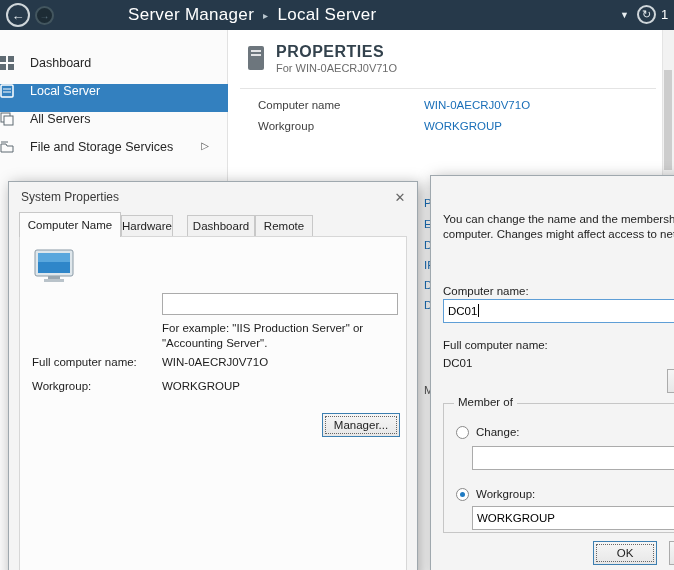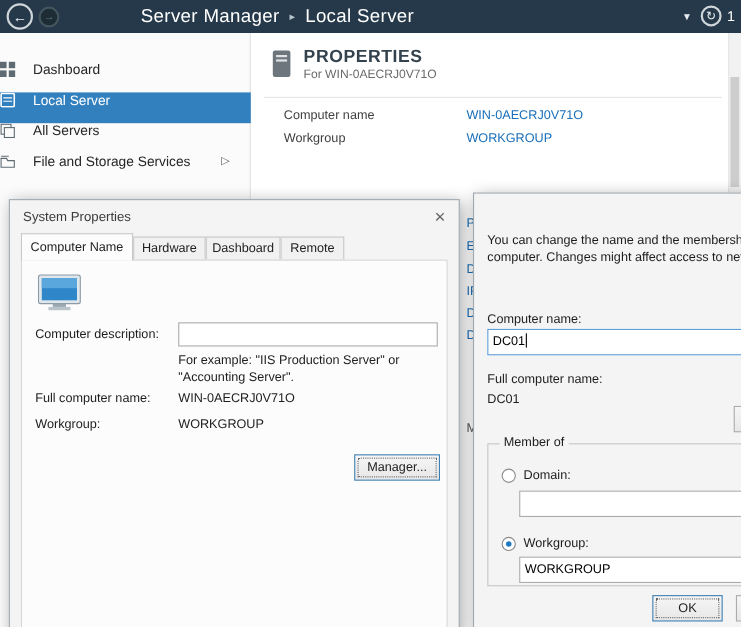--- a/index.html
+++ b/index.html
@@ -146,36 +146,35 @@
   <div class="frag-gray" style="left:424px;top:384px">M</div>
 
   <div class="sb-track"></div>
   <div class="sb-thumb"></div>
 
   <div class="dlg" style="left:8px;top:181px;width:410px;height:400px;z-index:10">
     <div class="dlg-title">System Properties</div>
     <div class="dlg-close">✕</div>
 
     <div class="tab active" style="left:10px;top:30px;width:102px;height:25px;line-height:24px">Computer Name</div>
-    <div class="tab" style="left:112px;top:33px;width:66px;height:22px;line-height:21px">Hardware</div>
+    <div class="tab" style="left:112px;top:33px;width:52px;height:22px;line-height:21px">Hardware</div>
     <div class="tab" style="left:178px;top:33px;width:68px;height:22px;line-height:21px">Dashboard</div>
     <div class="tab" style="left:246px;top:33px;width:58px;height:22px;line-height:21px">Remote</div>
 
     <div class="tabpage" style="left:10px;top:54px;width:388px;height:344px">
       <div class="abs" style="left:14px;top:12px">
         <svg width="40" height="34" viewBox="0 0 40 34">
           <rect x="1" y="1" width="38" height="26" rx="2" fill="#dfe7ec" stroke="#8a9aa6"></rect>
           <rect x="4" y="4" width="32" height="20" fill="#2f86c9"></rect>
           <rect x="4" y="4" width="32" height="9" fill="#5aa7dd"></rect>
           <rect x="14" y="27" width="12" height="3" fill="#9aa7b0"></rect>
           <rect x="10" y="30" width="20" height="3" fill="#b9c3ca"></rect>
         </svg>
       </div>
 
-      <div class="dtext" style="left:12px;top:60px">Computer description:</div>
       <div class="tbx" style="left:142px;top:56px;width:236px;height:22px"></div>
 
       <div class="dtext" style="left:142px;top:84px">For example: "IIS Production Server" or</div>
       <div class="dtext" style="left:142px;top:99px">"Accounting Server".</div>
 
       <div class="dtext" style="left:12px;top:118px">Full computer name:</div>
       <div class="dtext" style="left:142px;top:118px">WIN-0AECRJ0V71O</div>
 
       <div class="dtext" style="left:12px;top:142px">Workgroup:</div>
       <div class="dtext" style="left:142px;top:142px">WORKGROUP</div>
@@ -193,21 +192,21 @@
     <div class="tbx focused" style="left:12px;top:123px;width:310px;height:24px;line-height:22px"><span>DC01</span><span class="caret-i"></span></div>
 
     <div class="dtext" style="left:12px;top:162px">Full computer name:</div>
     <div class="dtext" style="left:12px;top:180px">DC01</div>
     <div class="btn" style="left:236px;top:193px;width:70px;height:24px"></div>
 
     <div class="group" style="left:12px;top:227px;width:310px;height:130px">
       <span class="group-label">Member of</span>
 
       <div class="radio" style="left:12px;top:22px"></div>
-      <div class="dtext" style="left:32px;top:21px">Domain:</div>
+      <div class="dtext" style="left:32px;top:21px">Change:</div>
       <div class="tbx" style="left:28px;top:42px;width:270px;height:24px;line-height:22px"></div>
 
       <div class="radio sel" style="left:12px;top:84px">
           <span class="dot"></span>
         </div>
       <div class="dtext" style="left:32px;top:83px">Workgroup:</div>
       <div class="tbx" style="left:28px;top:102px;width:270px;height:24px;line-height:22px">WORKGROUP</div>
     </div>
 
     <div class="btn focused" style="left:162px;top:365px;width:64px;height:24px">OK</div>

